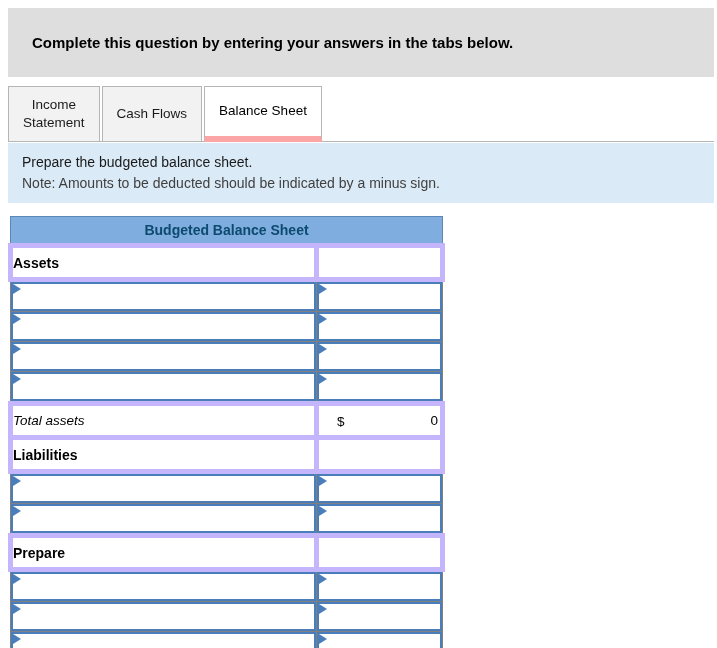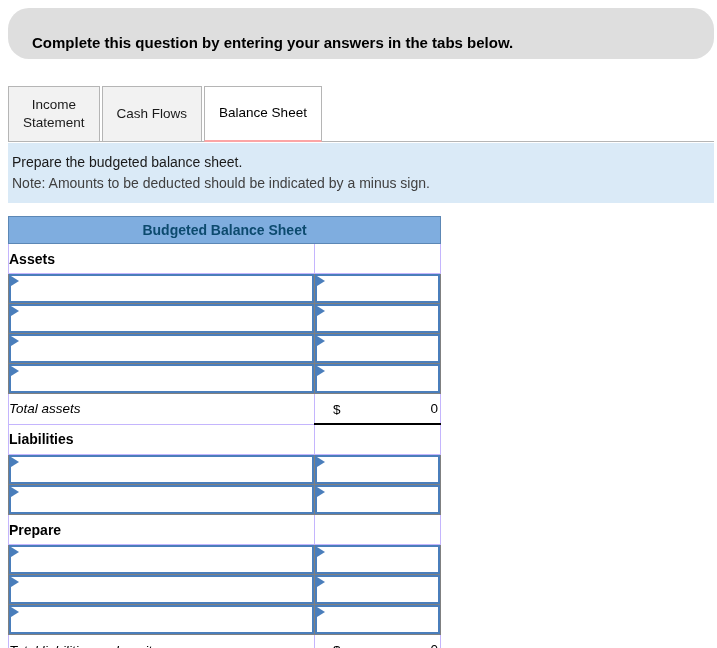--- a/index.html
+++ b/index.html
@@ -16,24 +16,23 @@
     overflow: hidden;
     position: relative;
   }
 
   
   .question-banner {
     position: absolute;
     left: 8px;
     top: 8px;
     width: 706px;
-    height: 51px;
+    height: 69px;
     background: #dedede;
     box-sizing: border-box;
-    border-radius: 21px;
   }
   .question-banner-text {
     position: absolute;
     left: 24px;
     top: 26px;
     font-size: 15px;
     font-weight: bold;
     color: #000;
     white-space: nowrap;
   }
@@ -67,21 +66,21 @@
     color: #1a1a1a;
     line-height: 1.35;
     padding: 0 14px;
     margin-right: 2px;
     position: relative;
     cursor: pointer;
     white-space: pre-line;
   }
   .tab.active {
     background: #ffffff;
-    border-bottom: 2px solid #fca5a5;
+    border-bottom: 6px solid #fca5a5;
     z-index: 3;
     color: #000;
   }
   .tabs-baseline {
     position: absolute;
     left: 0;
     top: 55px;
     width: 706px;
     height: 1px;
     background: #b5b5b5;
@@ -90,21 +89,21 @@
 
   
   .req-panel {
     position: absolute;
     left: 8px;
     top: 143px;
     width: 706px;
     height: 60px;
     background: #daeaf7;
     box-sizing: border-box;
-    padding: 9px 0 0 4px;
+    padding: 9px 0 0 14px;
   }
   .req-line {
     font-size: 14px;
     line-height: 21px;
     color: #1a1a1a;
     white-space: nowrap;
   }
   .req-note {
     font-size: 14px;
     line-height: 21px;
@@ -116,21 +115,21 @@
   .bs-table {
     position: absolute;
     left: 8px;
     top: 216px;
     width: 432px;
     border-collapse: collapse;
     table-layout: fixed;
     font-size: 13px;
   }
   .bs-table td {
-    border: 1px solid #c4b5fd;
+    border: 5px solid #c4b5fd;
     padding: 0;
     height: 29px;
     vertical-align: middle;
     background: #ffffff;
   }
   .col-label { width: 306px; }
   .col-value { width: 126px; }
 
   .bs-header td {
     background: #7faddf;

